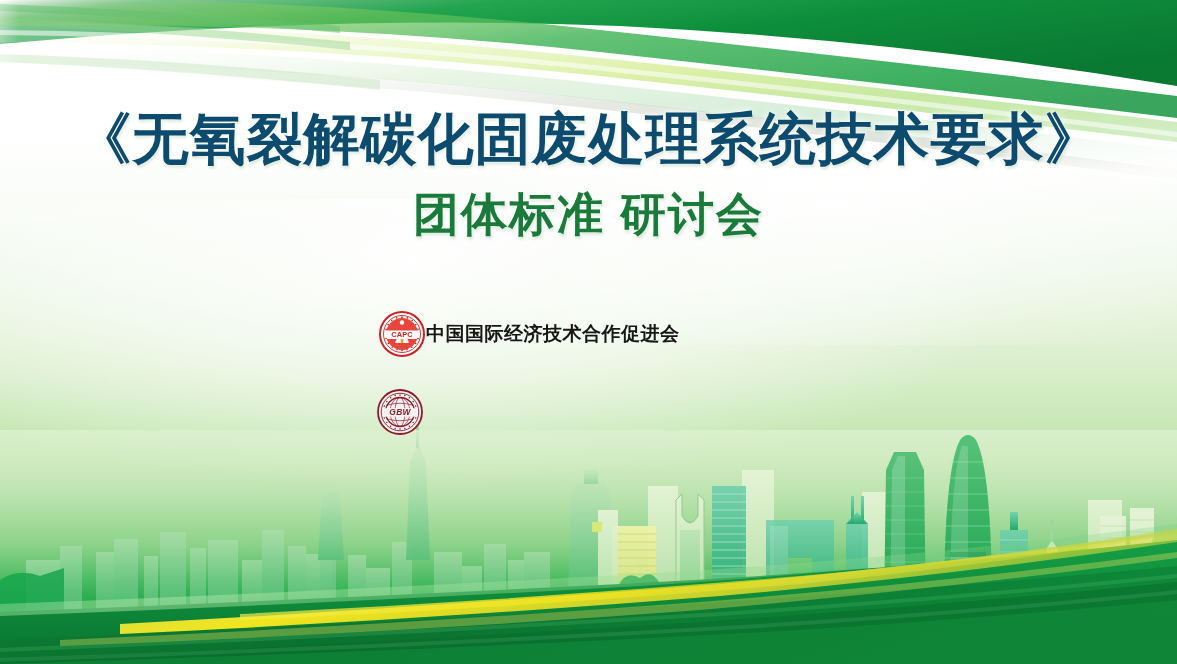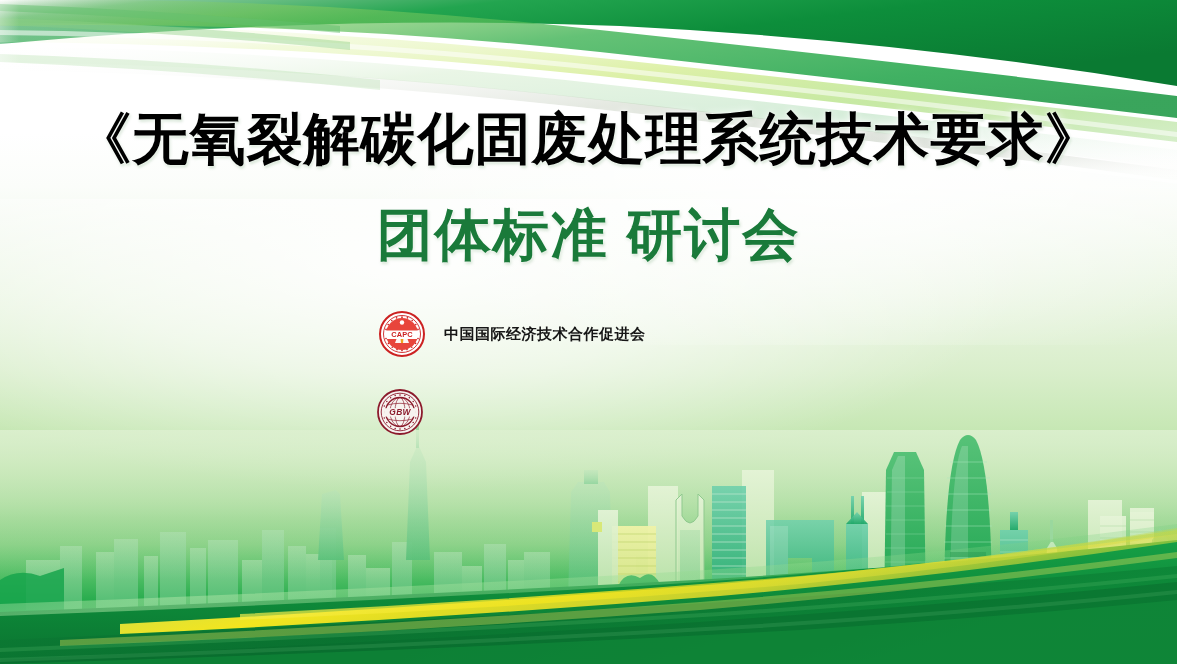--- a/index.html
+++ b/index.html
@@ -73,57 +73,57 @@
   .title {
     position: absolute;
     top: 108px;
     left: 0;
     width: 1177px;
     text-align: center;
     font-size: 56px;
     line-height: 1.12;
     font-weight: bold;
     letter-spacing: 1px;
-    color: #000000;
+    color: #0c4a6e;
     text-shadow:
       0 0 3px rgba(255,255,255,0.95),
       0 0 8px rgba(255,255,255,0.85),
       1px 2px 3px rgba(120,170,120,0.45);
     white-space: nowrap;
   }
 
   .subtitle {
     position: absolute;
-    top: 203px;
+    top: 188px;
     left: 0;
     width: 1177px;
     text-align: center;
-    font-size: 56px;
+    font-size: 46px;
     line-height: 1.15;
     font-weight: bold;
     letter-spacing: 2px;
     color: #1a7a3a;
     text-shadow:
       0 0 3px rgba(255,255,255,0.95),
       0 0 8px rgba(255,255,255,0.85),
       1px 2px 3px rgba(120,170,120,0.45);
     white-space: nowrap;
   }
 
   .org-row {
     position: absolute;
     display: flex;
     align-items: center;
-    gap: 18px;
+    gap: 0;
   }
   .org-row.row-1 { left: 378px; top: 310px; }
   .org-row.row-2 { left: 376px; top: 388px; font-style: italic; }
 
   .org-label {
-    font-size: 15px;
+    font-size: 19px;
     font-weight: bold;
     color: #161616;
     letter-spacing: 0.5px;
     white-space: nowrap;
   }
 
   .seal {
     width: 48px;
     height: 48px;
     flex: 0 0 48px;

